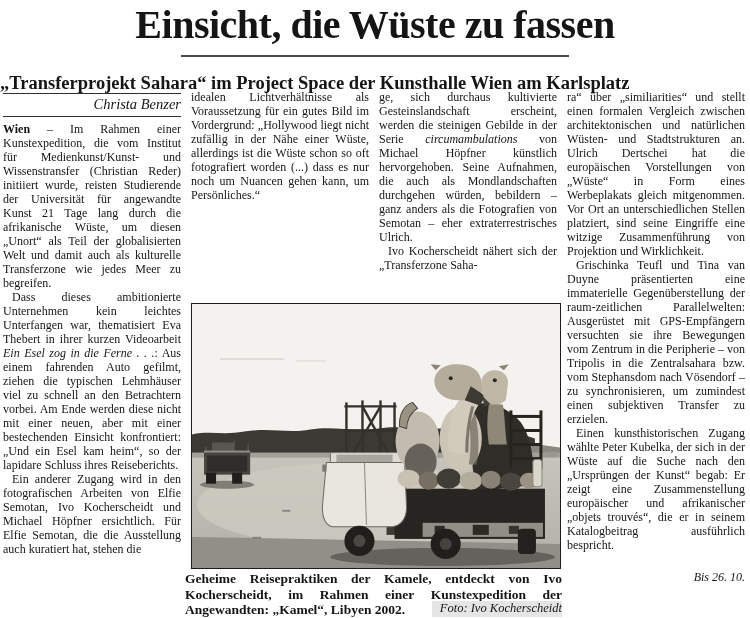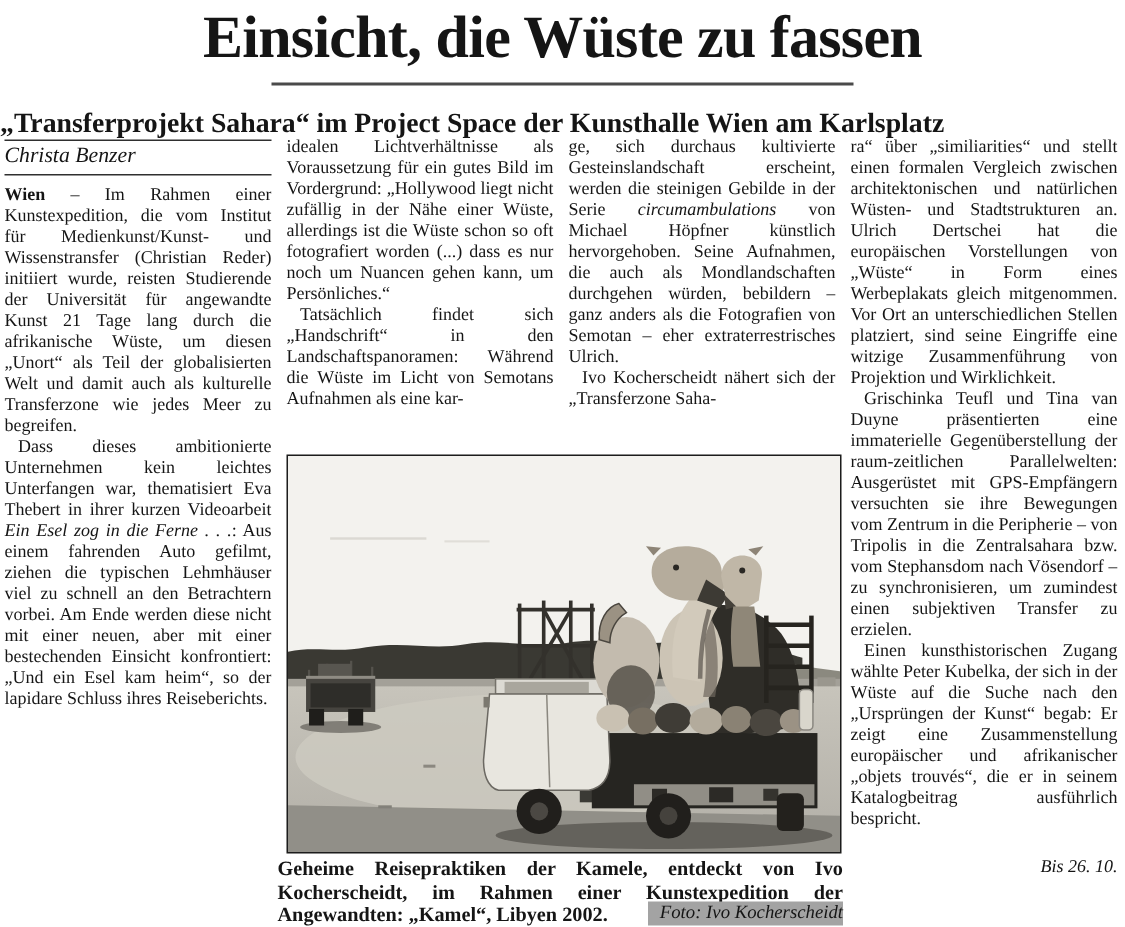--- a/index.html
+++ b/index.html
@@ -20,21 +20,21 @@
     position:absolute; top:55px; left:50%; transform:translateX(-50%);
     width:388px; height:2px; background:#4a4a4a;
   }
   .subtitle {
     position:absolute; top:73px; left:0; width:100%;
     font-size:18.5px; font-weight:bold; white-space:nowrap;
   }
   .byline-box {
     position:absolute; left:3px; top:93px; width:178px;
     border-top:1.5px solid #2f2f2f; border-bottom:1.5px solid #2f2f2f;
-    text-align:left; font-style:italic; font-size:14.5px; padding:2px 0 3px 0;
+    text-align:right; font-style:italic; font-size:14.5px; padding:2px 0 3px 0;
   }
   .col {
     position:absolute; width:178px;
     font-size:12px; line-height:14px; text-align:justify;
     overflow:hidden; hyphens:auto; -webkit-hyphens:auto;
   }
   .col p { text-align:justify; }
   .col p.indent { text-indent:9px; }
   .col-1 { left:3px;   top:122px; height:494px; }
   .col-2 { left:191px; top:90px;  height:210px; }
@@ -48,41 +48,41 @@
     border:1.5px solid #1c1c1c; background:#f3f2ee;
   }
   .photo-frame svg { display:block; width:100%; height:100%; }
   .caption {
     position:absolute; left:185px; top:571px; width:377px;
     font-size:13.5px; line-height:15.6px; font-weight:bold; text-align:justify;
   }
   .credit {
     position:absolute; right:0; bottom:1px;
     font-weight:normal; font-style:italic; font-size:12.5px;
-    background:#a3a3a3; padding-left:8px;
+    background:#e5e5e5; padding-left:8px;
   }
 </style>
 </head>
 <body>
 
 <h1 class="headline">Einsicht, die Wüste zu fassen</h1>
 <div class="headline-rule"></div>
 <h2 class="subtitle">„Transferprojekt Sahara“ im Project Space der Kunsthalle Wien am Karlsplatz</h2>
 
 <div class="byline-box">
   <span>Christa Benzer</span>
 </div>
 
 <div class="col col-1">
     <p><span class="bold">Wien</span><span> – Im Rahmen einer Kunstexpedition, die vom Institut für Medienkunst/Kunst- und Wissenstransfer (Christian Reder) initiiert wurde, reisten Studierende der Universität für angewandte Kunst 21 Tage lang durch die afrikanische Wüste, um diesen „Unort“ als Teil der globalisierten Welt und damit auch als kulturelle Transferzone wie jedes Meer zu begreifen.</span></p>
     <p class="indent"><span>Dass dieses ambitionierte Unternehmen kein leichtes Unterfangen war, thematisiert Eva Thebert in ihrer kurzen Videoarbeit </span><span class="italic">Ein Esel zog in die Ferne . . .</span><span>: Aus einem fahrenden Auto gefilmt, ziehen die typischen Lehmhäuser viel zu schnell an den Betrachtern vorbei. Am Ende werden diese nicht mit einer neuen, aber mit einer bestechenden Einsicht konfrontiert: „Und ein Esel kam heim“, so der lapidare Schluss ihres Reiseberichts.</span></p>
+    <p class="indent"><span>Ein anderer Zugang wird in den fotografischen Arbeiten von Elfie Semotan, Ivo Kocherscheidt und Michael Höpfner ersichtlich. Für Elfie Semotan, die die Ausstellung auch kuratiert hat, stehen die</span></p>
   </div>
 <div class="col col-2">
     <p><span>idealen Lichtverhältnisse als Voraussetzung für ein gutes Bild im Vordergrund: „Hollywood liegt nicht zufällig in der Nähe einer Wüste, allerdings ist die Wüste schon so oft fotografiert worden (...) dass es nur noch um Nuancen gehen kann, um Persönliches.“</span></p>
-    <p class="indent"><span>Tatsächlich findet sich „Handschrift“ in den Landschaftspanoramen: Während die Wüste im Licht von Semotans Aufnahmen als eine kar-</span></p>
   </div>
 <div class="col col-3">
     <p><span>ge, sich durchaus kultivierte Gesteinslandschaft erscheint, werden die steinigen Gebilde in der Serie </span><span class="italic">circumambulations</span><span> von Michael Höpfner künstlich hervorgehoben. Seine Aufnahmen, die auch als Mondlandschaften durchgehen würden, bebildern – ganz anders als die Fotografien von Semotan – eher extraterrestrisches Ulrich.</span></p>
     <p class="indent"><span>Ivo Kocherscheidt nähert sich der „Transferzone Saha-</span></p>
   </div>
 <div class="col col-4">
     <p><span>ra“ über „similiarities“ und stellt einen formalen Vergleich zwischen architektonischen und natürlichen Wüsten- und Stadtstrukturen an. Ulrich Dertschei hat die europäischen Vorstellungen von „Wüste“ in Form eines Werbeplakats gleich mitgenommen. Vor Ort an unterschiedlichen Stellen platziert, sind seine Eingriffe eine witzige Zusammenführung von Projektion und Wirklichkeit.</span></p>
     <p class="indent"><span>Grischinka Teufl und Tina van Duyne präsentierten eine immaterielle Gegenüberstellung der raum-zeitlichen Parallelwelten: Ausgerüstet mit GPS-Empfängern versuchten sie ihre Bewegungen vom Zentrum in die Peripherie – von Tripolis in die Zentralsahara bzw. vom Stephansdom nach Vösendorf – zu synchronisieren, um zumindest einen subjektiven Transfer zu erzielen.</span></p>
     <p class="indent"><span>Einen kunsthistorischen Zugang wählte Peter Kubelka, der sich in der Wüste auf die Suche nach den „Ursprüngen der Kunst“ begab: Er zeigt eine Zusammenstellung europäischer und afrikanischer „objets trouvés“, die er in seinem Katalogbeitrag ausführlich bespricht. </span><span class="italic-right">Bis 26. 10.</span></p>
   </div>

